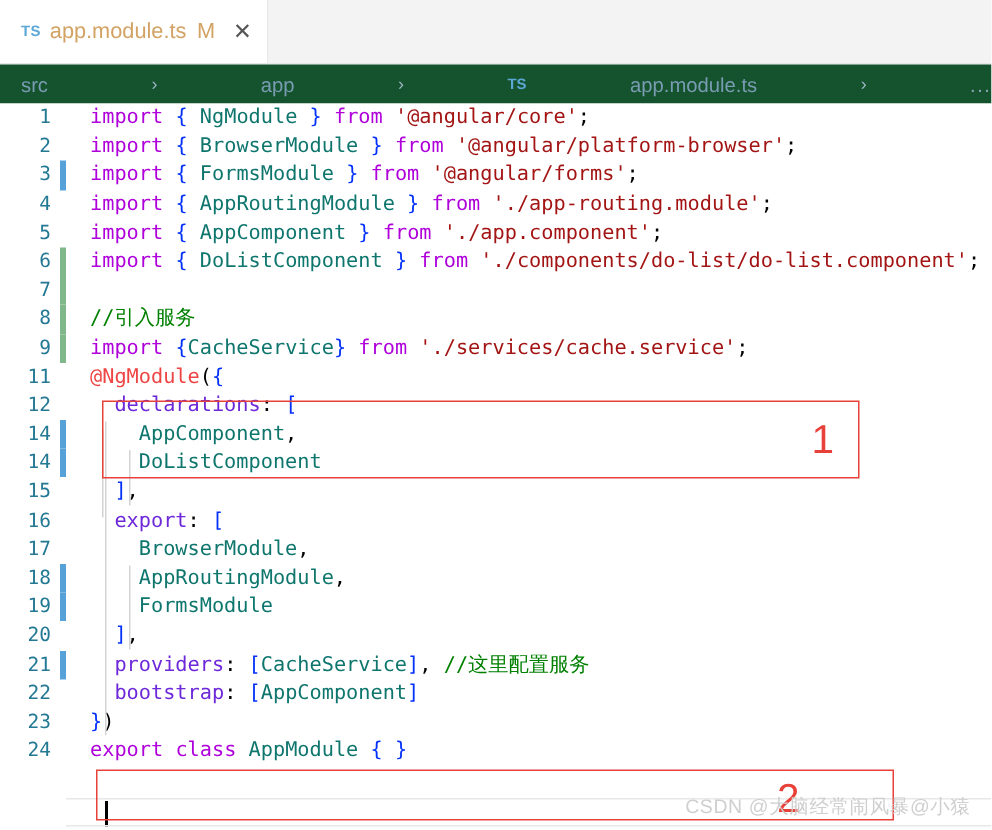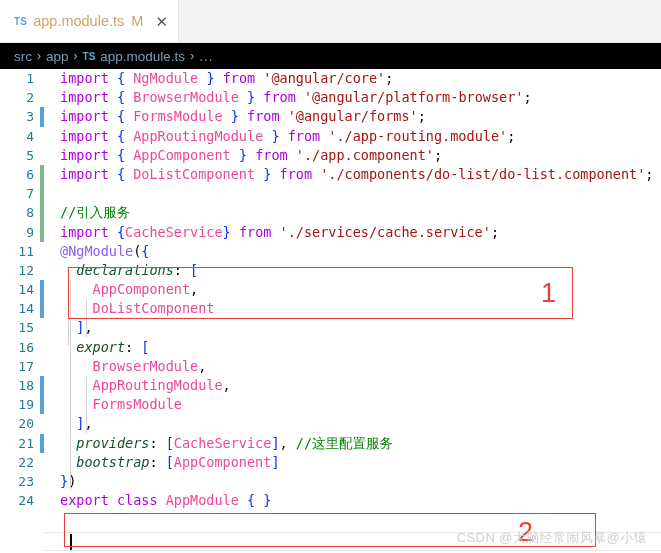--- a/index.html
+++ b/index.html
@@ -60,24 +60,25 @@
   }
   .tabbar-rest { flex: 1; background:#f3f3f3; }
 
   
   .breadcrumb {
     height: 26px;
     display: flex;
     align-items: center;
     gap: 5px;
     padding-left: 14px;
-    background: #000000;
+    background: #14532d;
     font-family: "Liberation Sans", sans-serif;
     font-size: 13.5px;
     color: #6d96b0;
+    justify-content: space-between;
   }
   .bc-item { color:#7a9cb3; cursor: pointer; }
   .bc-sep { color:#9fb6c6; font-size: 12px; }
   .bc-ts { color:#5ba7d6; font-size:10px; font-weight:700; }
   .bc-dots { color:#8aa5b7; letter-spacing:1px; }
 
   
   .editor {
     position: relative;
     background: #ffffff;
@@ -124,25 +125,25 @@
   .guide {
     position: absolute;
     width: 1px;
     background: #d3d3d3;
   }
 
   
   .kw   { color: #af00db; text-align: right; }         
   .punc { color: #000000; }
   .brace{ color: #0431fa; }
-  .type { color: #ec4899; }         
+  .type { color: #0f766e; }         
   .str  { color: #a31515; }         
   .cmt  { color: #008000; }         
-  .prop { color: #14532d; font-style: italic; }         
-  .dec  { color: #8b5cf6; }
+  .prop { color: #6d28d9; }         
+  .dec  { color: #ef4444; }
 
   
   .current-line-box {
     position: absolute;
     left: 44px;
     right: 0;
     height: 19px;
     border-top: 1px solid #e8e8e8;
     border-bottom: 1px solid #e8e8e8;
     box-sizing: border-box;

